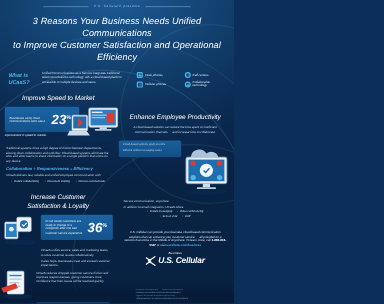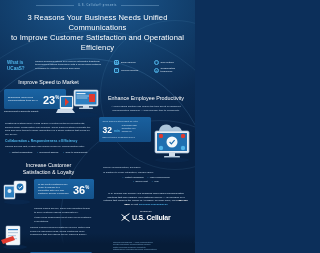--- a/index.html
+++ b/index.html
@@ -8,20 +8,21 @@
     font-family:"Liberation Sans", sans-serif;
     background:#0c2f5a;
     color:#ffffff;
     position:relative;
   }
   #page {
     position:absolute; inset:0;
     background:
       radial-gradient(ellipse 120% 60% at 50% 0%, #1d5a93 0%, #12406e 38%, #0b2b52 70%, #082244 100%);
     overflow:hidden;
+    font-style:italic;
   }
   
   .arc { position:absolute; border:1px solid rgba(120,185,230,0.17); border-radius:50%; pointer-events:none; }
   .a1 { width:250px; height:250px; left:-40px; top:58px; }
   .a2 { width:320px; height:320px; left:-70px; top:30px; border-color:rgba(120,185,230,0.10); }
   .a3 { width:200px; height:200px; left:60px; top:120px; border-color:rgba(120,185,230,0.12); }
   .a4 { width:150px; height:150px; left:100px; top:20px; border-color:rgba(120,185,230,0.10); }
 
   
   .presents {
@@ -307,25 +308,20 @@
     <div class="col-r">
 
       <div class="sec-title" style="margin-top:16px;">Enhance Employee Productivity</div>
 
       <div class="body-text" style="margin:4px 9px 0; text-align:center;">A cloud-based solution can reduce the time spent on inefficient communication channels — and increase time to collaborate.</div>
 
       <div style="position:relative; margin-top:5px; height:46px;">
 
         <div class="time-panel" style="margin-left:2px;">
           <div class="time-cap">Cloud-based systems grant an extra</div>
-          <div class="time-row">
-            <span class="time-num">32</span>
-            <span class="time-unit">min</span>
-            <span class="time-side" style="width:22px;">of average daily productive per employee*</span>
-          </div>
           <div class="time-cap" style="margin-top:2px;">Efficient unified messaging saves</div>
         </div>
 
         <svg class="illus" style="left:52px; top:-2px;" width="46" height="48" viewBox="0 0 46 48">
           <path d="M10 16a7 7 0 0 1 13-3 6 6 0 0 1 10 4 5 5 0 0 1-1 10H12a6 6 0 0 1-2-11z" fill="#bcd6ea" opacity=".9"></path>
           <rect x="6" y="16" width="34" height="22" rx="1.5" fill="#e8eef5" stroke="#9db9d2" stroke-width=".7"></rect>
           <rect x="8" y="18" width="30" height="18" fill="#1f6fb0"></rect>
           <circle cx="23" cy="27" r="5.5" fill="#ffffff" opacity=".95"></circle>
           <path d="M20.6 27 l1.8 1.8 3.2-3.6" stroke="#1f6fb0" stroke-width="1.2" fill="none"></path>
           <circle cx="12" cy="21" r="2.2" fill="#e03a2f"></circle>

